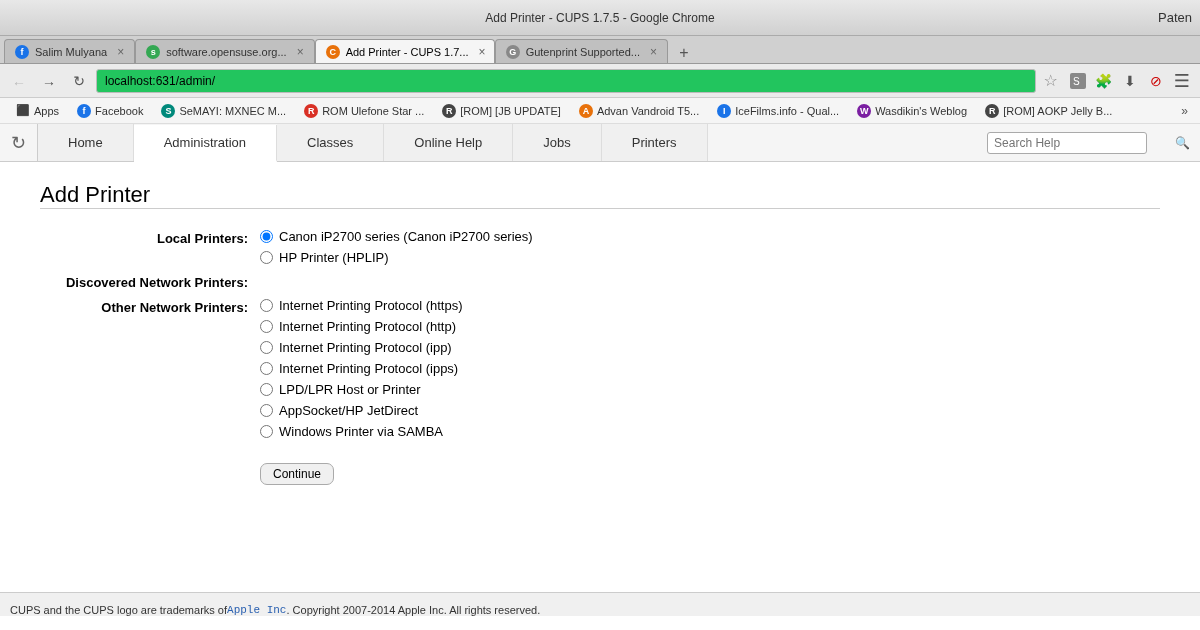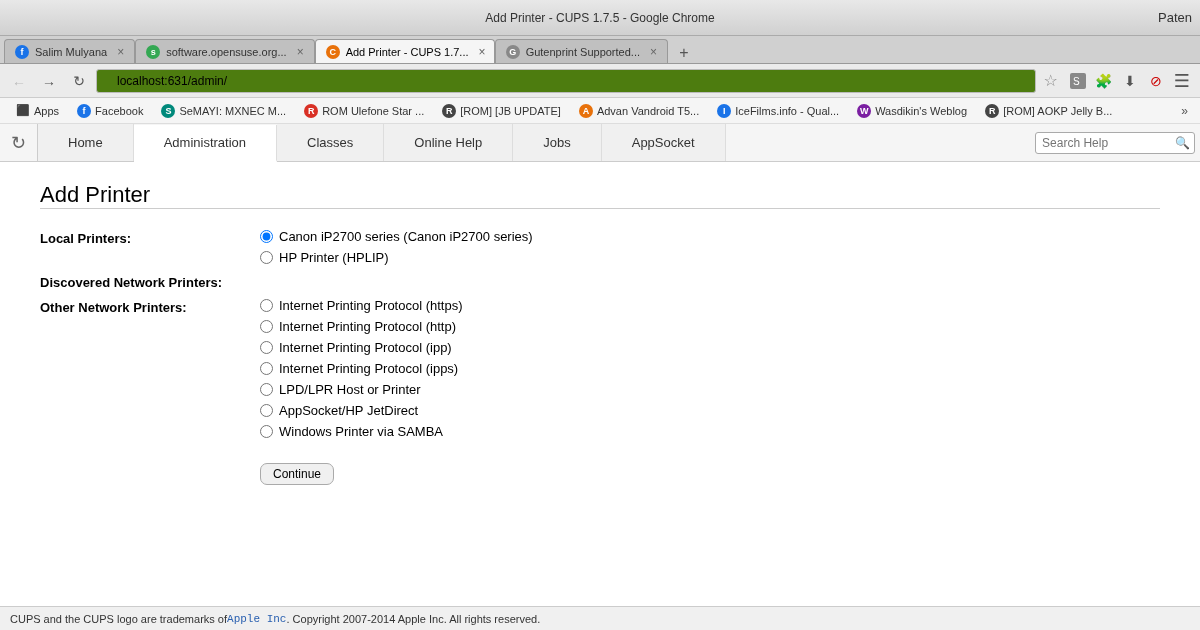--- a/index.html
+++ b/index.html
@@ -107,23 +107,23 @@
       justify-content: center;
       cursor: pointer;
       color: #555;
       font-size: 14px;
     }
     .address-input {
       flex: 1;
       height: 24px;
       border: 1px solid #bbb;
       border-radius: 3px;
-      padding: 0 20px;
-      font-size: 12px;
-      background: #4d7c0f;
+      padding: 0 8px;
+      font-size: 12px;
+      background: #22c55e;
       outline: none;
     }
     .star-btn {
       color: #888;
       font-size: 16px;
       cursor: pointer;
       padding: 0 4px;
     }
     .toolbar-icons {
       display: flex;
@@ -218,20 +218,21 @@
       border-bottom: 2px solid #fff;
       position: relative;
       top: 1px;
       font-weight: normal;
     }
     .cups-search {
       margin-left: auto;
       display: flex;
       align-items: center;
       padding: 0 10px;
+      gap: 48px;
     }
     .cups-search input {
       height: 22px;
       border: 1px solid #aaa;
       border-radius: 3px;
       padding: 0 22px 0 6px;
       font-size: 12px;
       width: 160px;
       background: #fff;
       outline: none;
@@ -258,21 +259,21 @@
       margin-top: 20px;
     }
     .form-row {
       display: flex;
       align-items: flex-start;
       margin-bottom: 8px;
     }
     .form-label {
       font-weight: bold;
       font-size: 13px;
-      text-align: left;
+      text-align: right;
       width: 220px;
       padding-right: 12px;
       padding-top: 2px;
       color: #000;
       flex-shrink: 0;
     }
     .form-options {
       display: flex;
       flex-direction: column;
       gap: 6px;
@@ -297,28 +298,28 @@
       background: #f0f0f0;
       border: 1px solid #aaa;
       border-radius: 7px;
       cursor: pointer;
       color: #000;
     }
 
     
     .cups-footer {
       position: fixed;
-      bottom: 0;
+      bottom: 14px;
       left: 0;
       right: 0;
       height: 24px;
       background: #f0f0f0;
       border-top: 1px solid #ccc;
       display: flex;
-      align-items: center;
+      align-items: flex-end;
       padding: 0 10px;
       font-size: 11px;
       color: #333;
     }
     .cups-footer a {
       color: #2a60b0;
       text-decoration: none;
       font-family: Liberation Mono, monospace;
     }
 
@@ -446,21 +447,21 @@
   <div class="cups-tab">
     <span>Classes</span>
   </div>
   <div class="cups-tab">
     <span>Online Help</span>
   </div>
   <div class="cups-tab">
     <span>Jobs</span>
   </div>
   <div class="cups-tab">
-    <span>AppSocket</span>
+    <span>Printers</span>
   </div>
   <div class="cups-search">
     <input type="text" placeholder="Search Help" style="">
     <span class="cups-search-icon">🔍</span>
   </div>
 </div>
 
 <div class="cups-content">
   <h1 class="page-title">Add Printer</h1>
 

